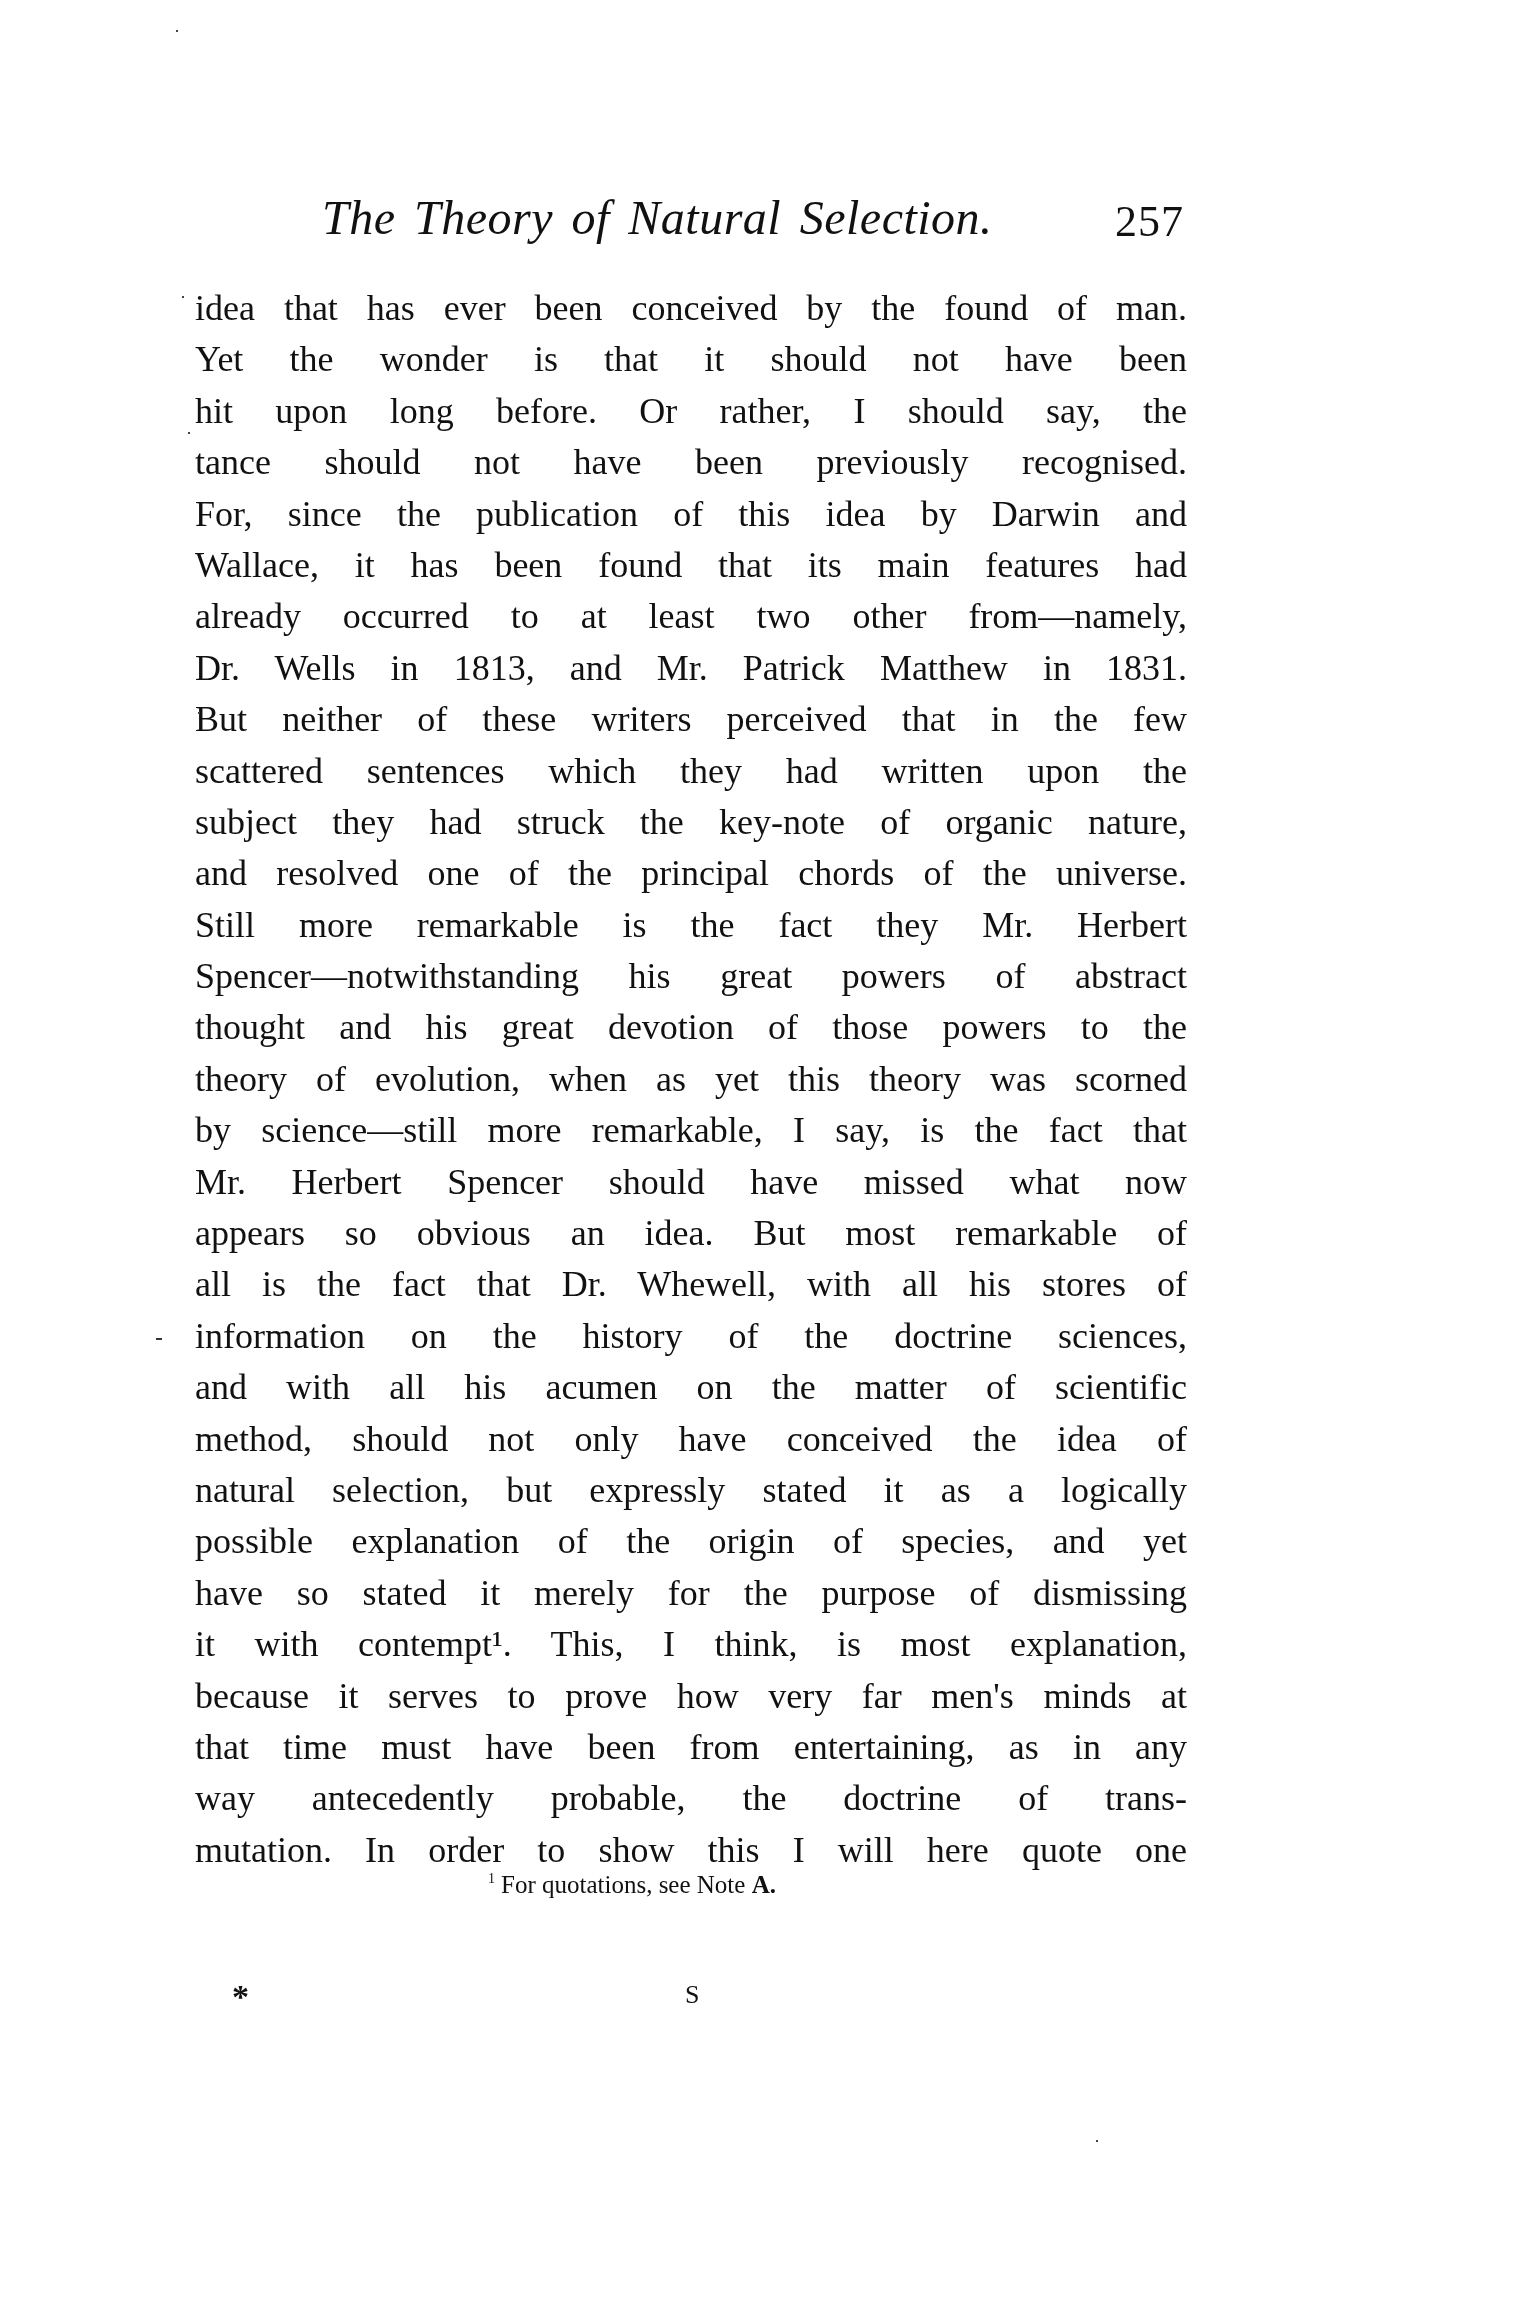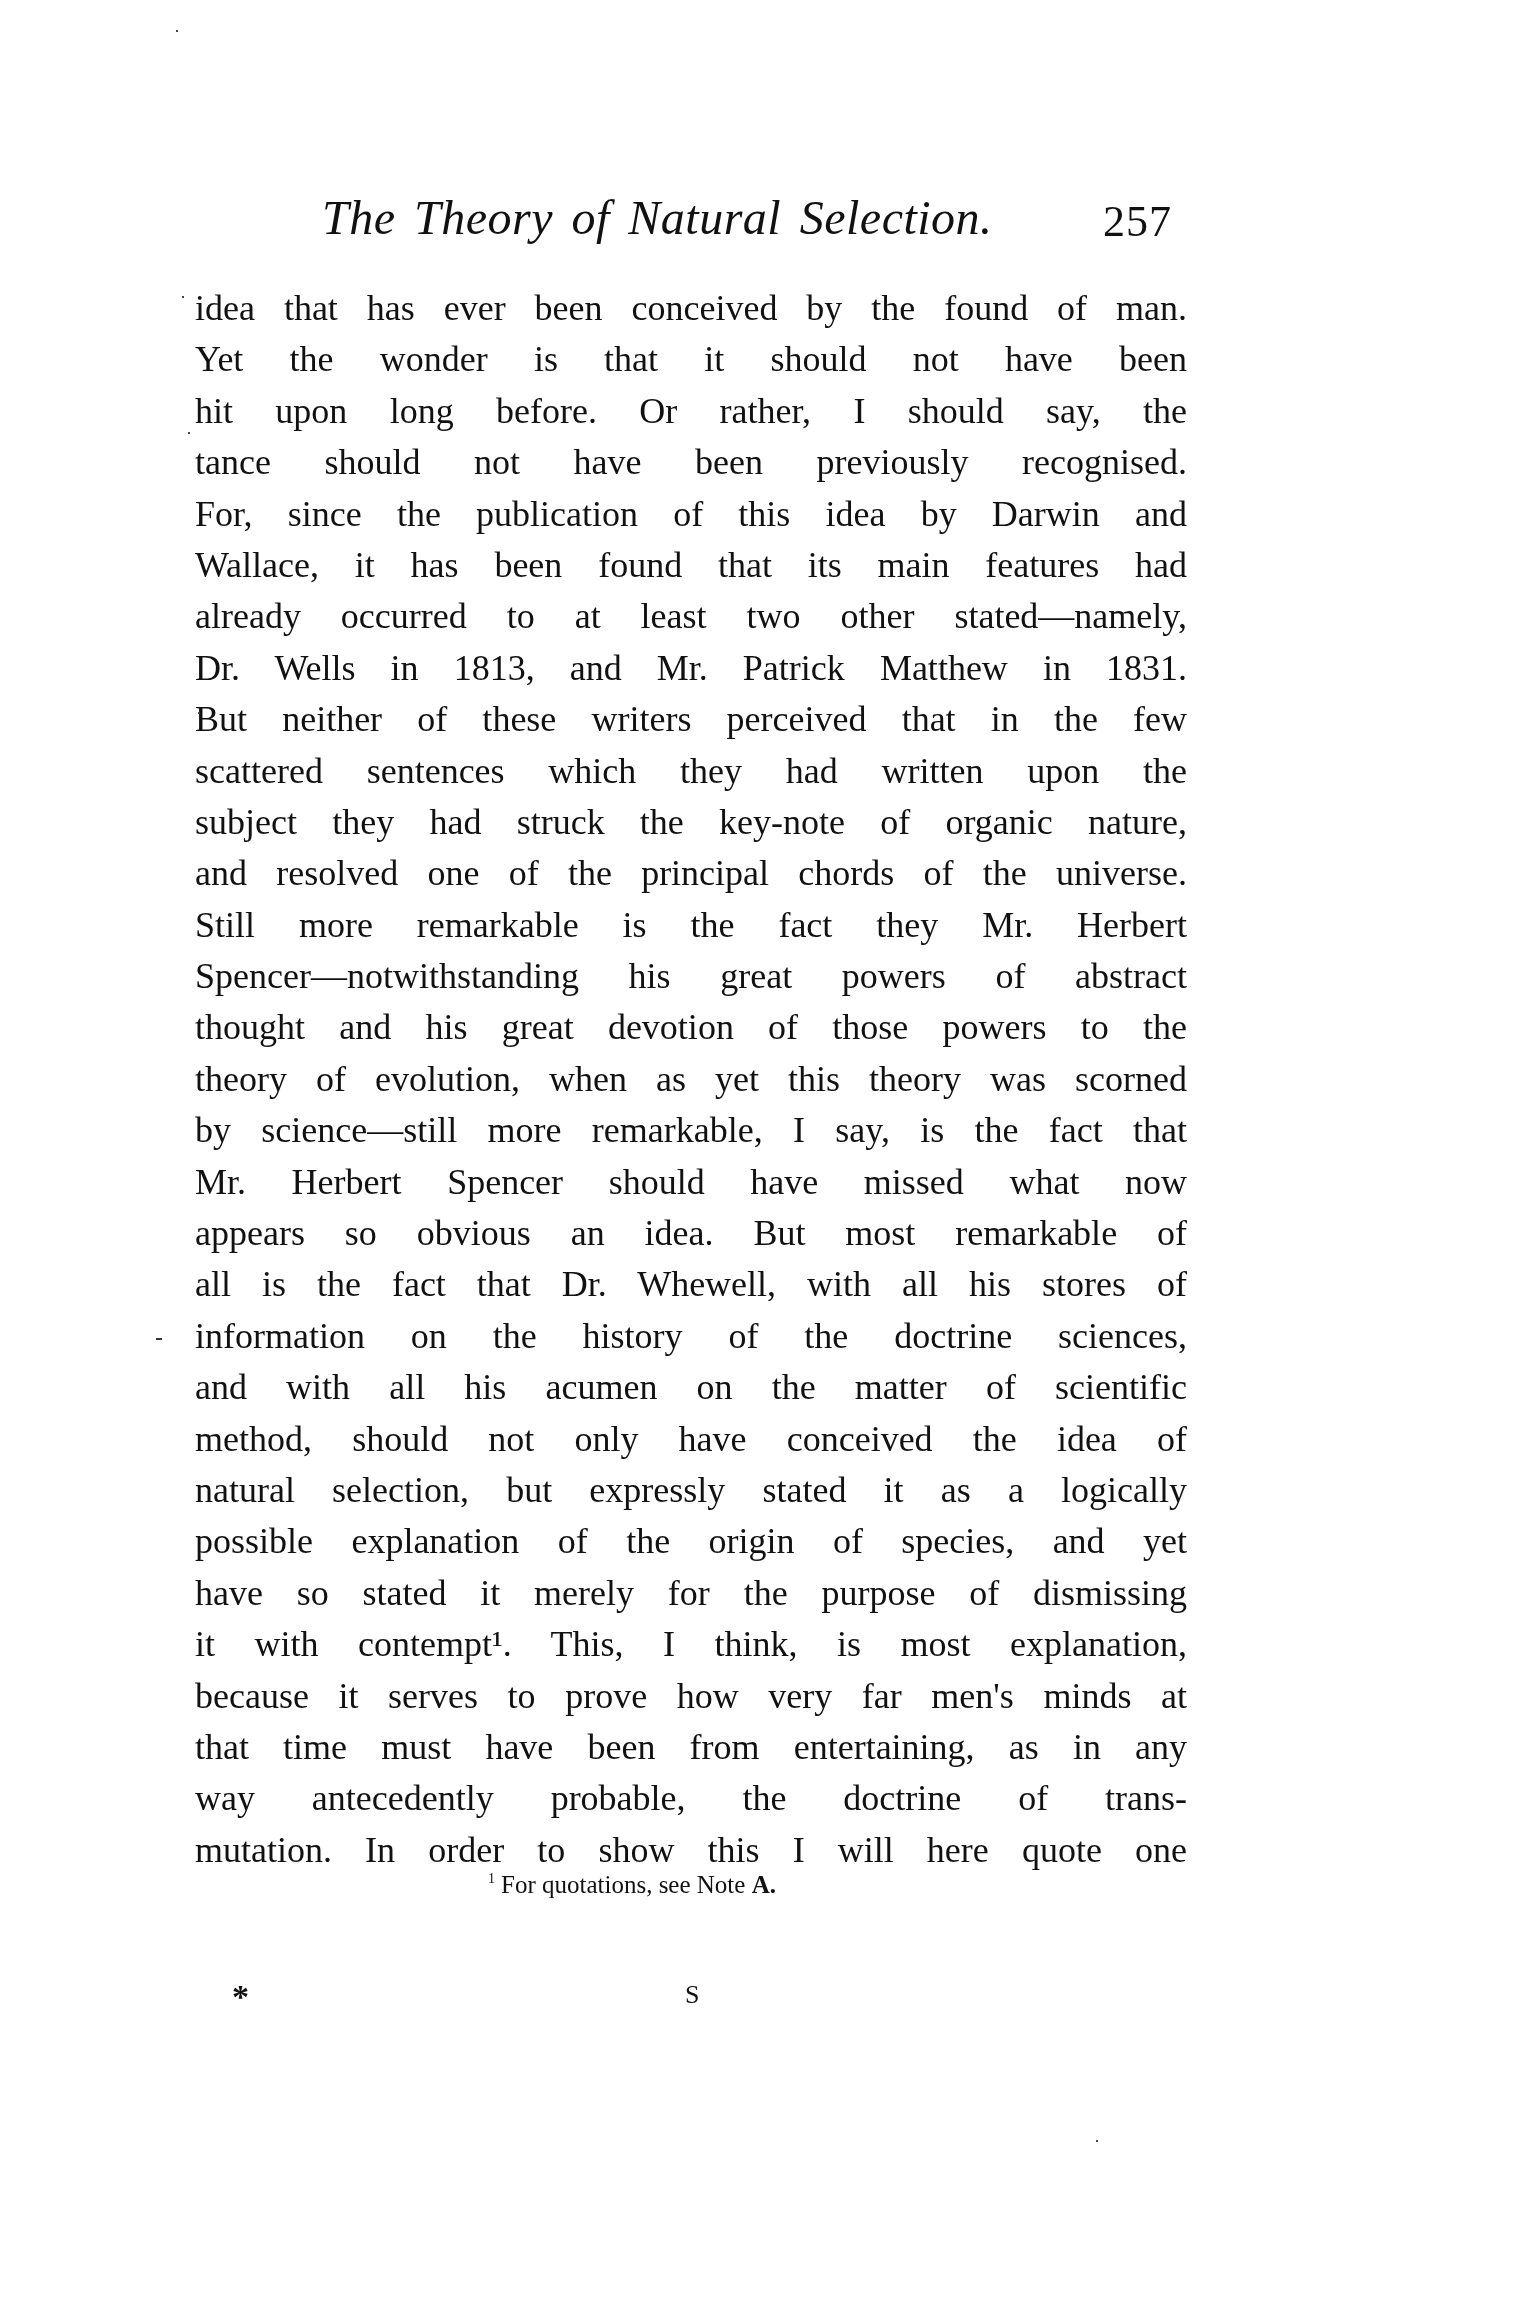--- a/index.html
+++ b/index.html
@@ -34,21 +34,21 @@
     top: 0;
     font-style: italic;
     font-size: 48px;
     line-height: 56px;
     letter-spacing: 0.5px;
     word-spacing: 6px;
     white-space: nowrap;
   }
   .page-number {
     position: absolute;
-    right: 16px;
+    right: 4px;
     top: 4px;
     font-size: 44px;
     line-height: 56px;
     letter-spacing: 1px;
   }
   .body-text {
     position: absolute;
     left: 195px;
     top: 283px;
     width: 992px;
@@ -120,21 +120,21 @@
     <span class="page-number">257</span>
   </div>
 
   <div class="body-text">
     <span class="line">idea that has ever been conceived by the found of man.</span>
     <span class="line">Yet the wonder is that it should not have been</span>
     <span class="line">hit upon long before. Or rather, I should say, the</span>
     <span class="line">tance should not have been previously recognised.</span>
     <span class="line">For, since the publication of this idea by Darwin and</span>
     <span class="line">Wallace, it has been found that its main features had</span>
-    <span class="line">already occurred to at least two other stated—namely,</span>
+    <span class="line">already occurred to at least two other from—namely,</span>
     <span class="line">Dr. Wells in 1813, and Mr. Patrick Matthew in 1831.</span>
     <span class="line">But neither of these writers perceived that in the few</span>
     <span class="line">scattered sentences which they had written upon the</span>
     <span class="line">subject they had struck the key-note of organic nature,</span>
     <span class="line">and resolved one of the principal chords of the universe.</span>
     <span class="line">Still more remarkable is the fact they Mr. Herbert</span>
     <span class="line">Spencer—notwithstanding his great powers of abstract</span>
     <span class="line">thought and his great devotion of those powers to the</span>
     <span class="line">theory of evolution, when as yet this theory was scorned</span>
     <span class="line">by science—still more remarkable, I say, is the fact that</span>

